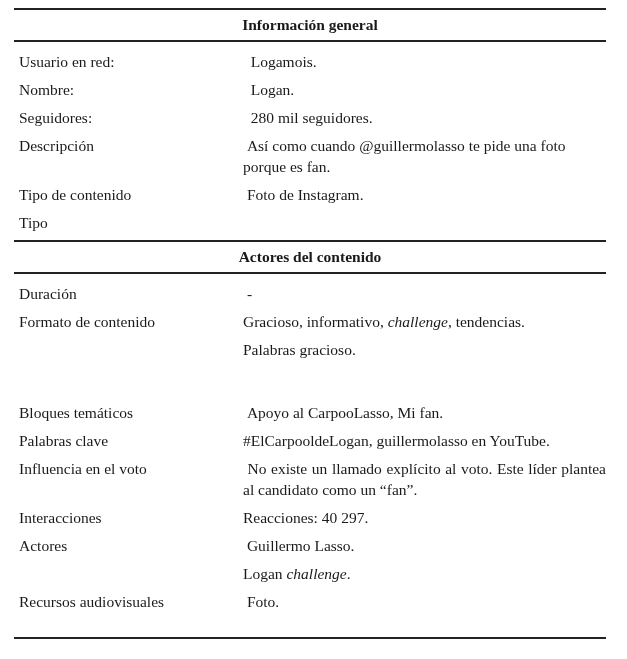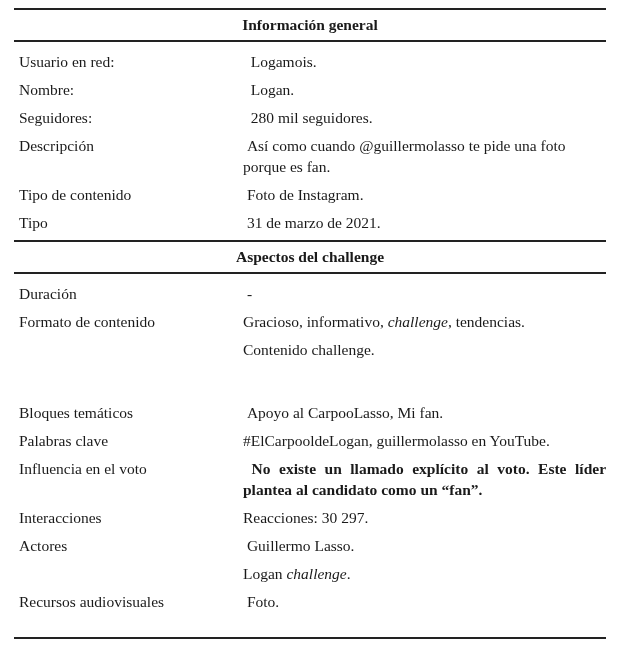--- a/index.html
+++ b/index.html
@@ -52,21 +52,20 @@
   .value-cell {
     flex: 1 1 auto;
     min-width: 0;
   }
   .value-para {
     line-height: 21px;
     white-space: pre-wrap;
   }
   .value-para.justify {
     text-align: justify;
-    font-weight: bold;
   }
   .value-para:not(:last-child) {
     margin-bottom: 7px;
   }
   i { font-style: italic; }
 </style>
 </head>
 <body>
 
 <div class="doc">
@@ -98,38 +97,35 @@
           </div>
         </div>
         <div class="row">
           <div class="label-cell">Tipo de contenido</div>
           <div class="value-cell">
             <div class="value-para"><span> Foto de Instagram.</span></div>
           </div>
         </div>
         <div class="row">
           <div class="label-cell">Tipo</div>
-          <div class="value-cell">
-            <div class="value-para"><span> 31 de marzo de 2021.</span></div>
-          </div>
         </div>
       </div>
-      <div class="section-header">Aspectos del challenge</div>
+      <div class="section-header">Actores del contenido</div>
       <div class="section-body last">
         <div class="row">
           <div class="label-cell">Duración</div>
           <div class="value-cell">
             <div class="value-para"><span> -</span></div>
           </div>
         </div>
         <div class="row">
           <div class="label-cell">Formato de contenido</div>
           <div class="value-cell">
             <div class="value-para"><span>Gracioso, informativo, </span><i>challenge</i><span>, tendencias.</span></div>
-            <div class="value-para"><span>Contenido challenge.</span></div>
+            <div class="value-para"><span>Palabras gracioso.</span></div>
           </div>
         </div>
         <div class="row spacer">
           <div class="label-cell"></div>
           <div class="value-cell">
             <div class="value-para"><span></span></div>
           </div>
         </div>
         <div class="row">
           <div class="label-cell">Bloques temáticos</div>
@@ -145,21 +141,21 @@
         </div>
         <div class="row">
           <div class="label-cell">Influencia en el voto</div>
           <div class="value-cell">
             <div class="value-para justify"><span> No existe un llamado explícito al voto. Este líder plantea al candidato como un “fan”.</span></div>
           </div>
         </div>
         <div class="row">
           <div class="label-cell">Interacciones</div>
           <div class="value-cell">
-            <div class="value-para"><span>Reacciones: 30 297.</span></div>
+            <div class="value-para"><span>Reacciones: 40 297.</span></div>
           </div>
         </div>
         <div class="row">
           <div class="label-cell">Actores</div>
           <div class="value-cell">
             <div class="value-para"><span> Guillermo Lasso.</span></div>
             <div class="value-para"><span>Logan </span><i>challenge</i><span>.</span></div>
           </div>
         </div>
         <div class="row">

